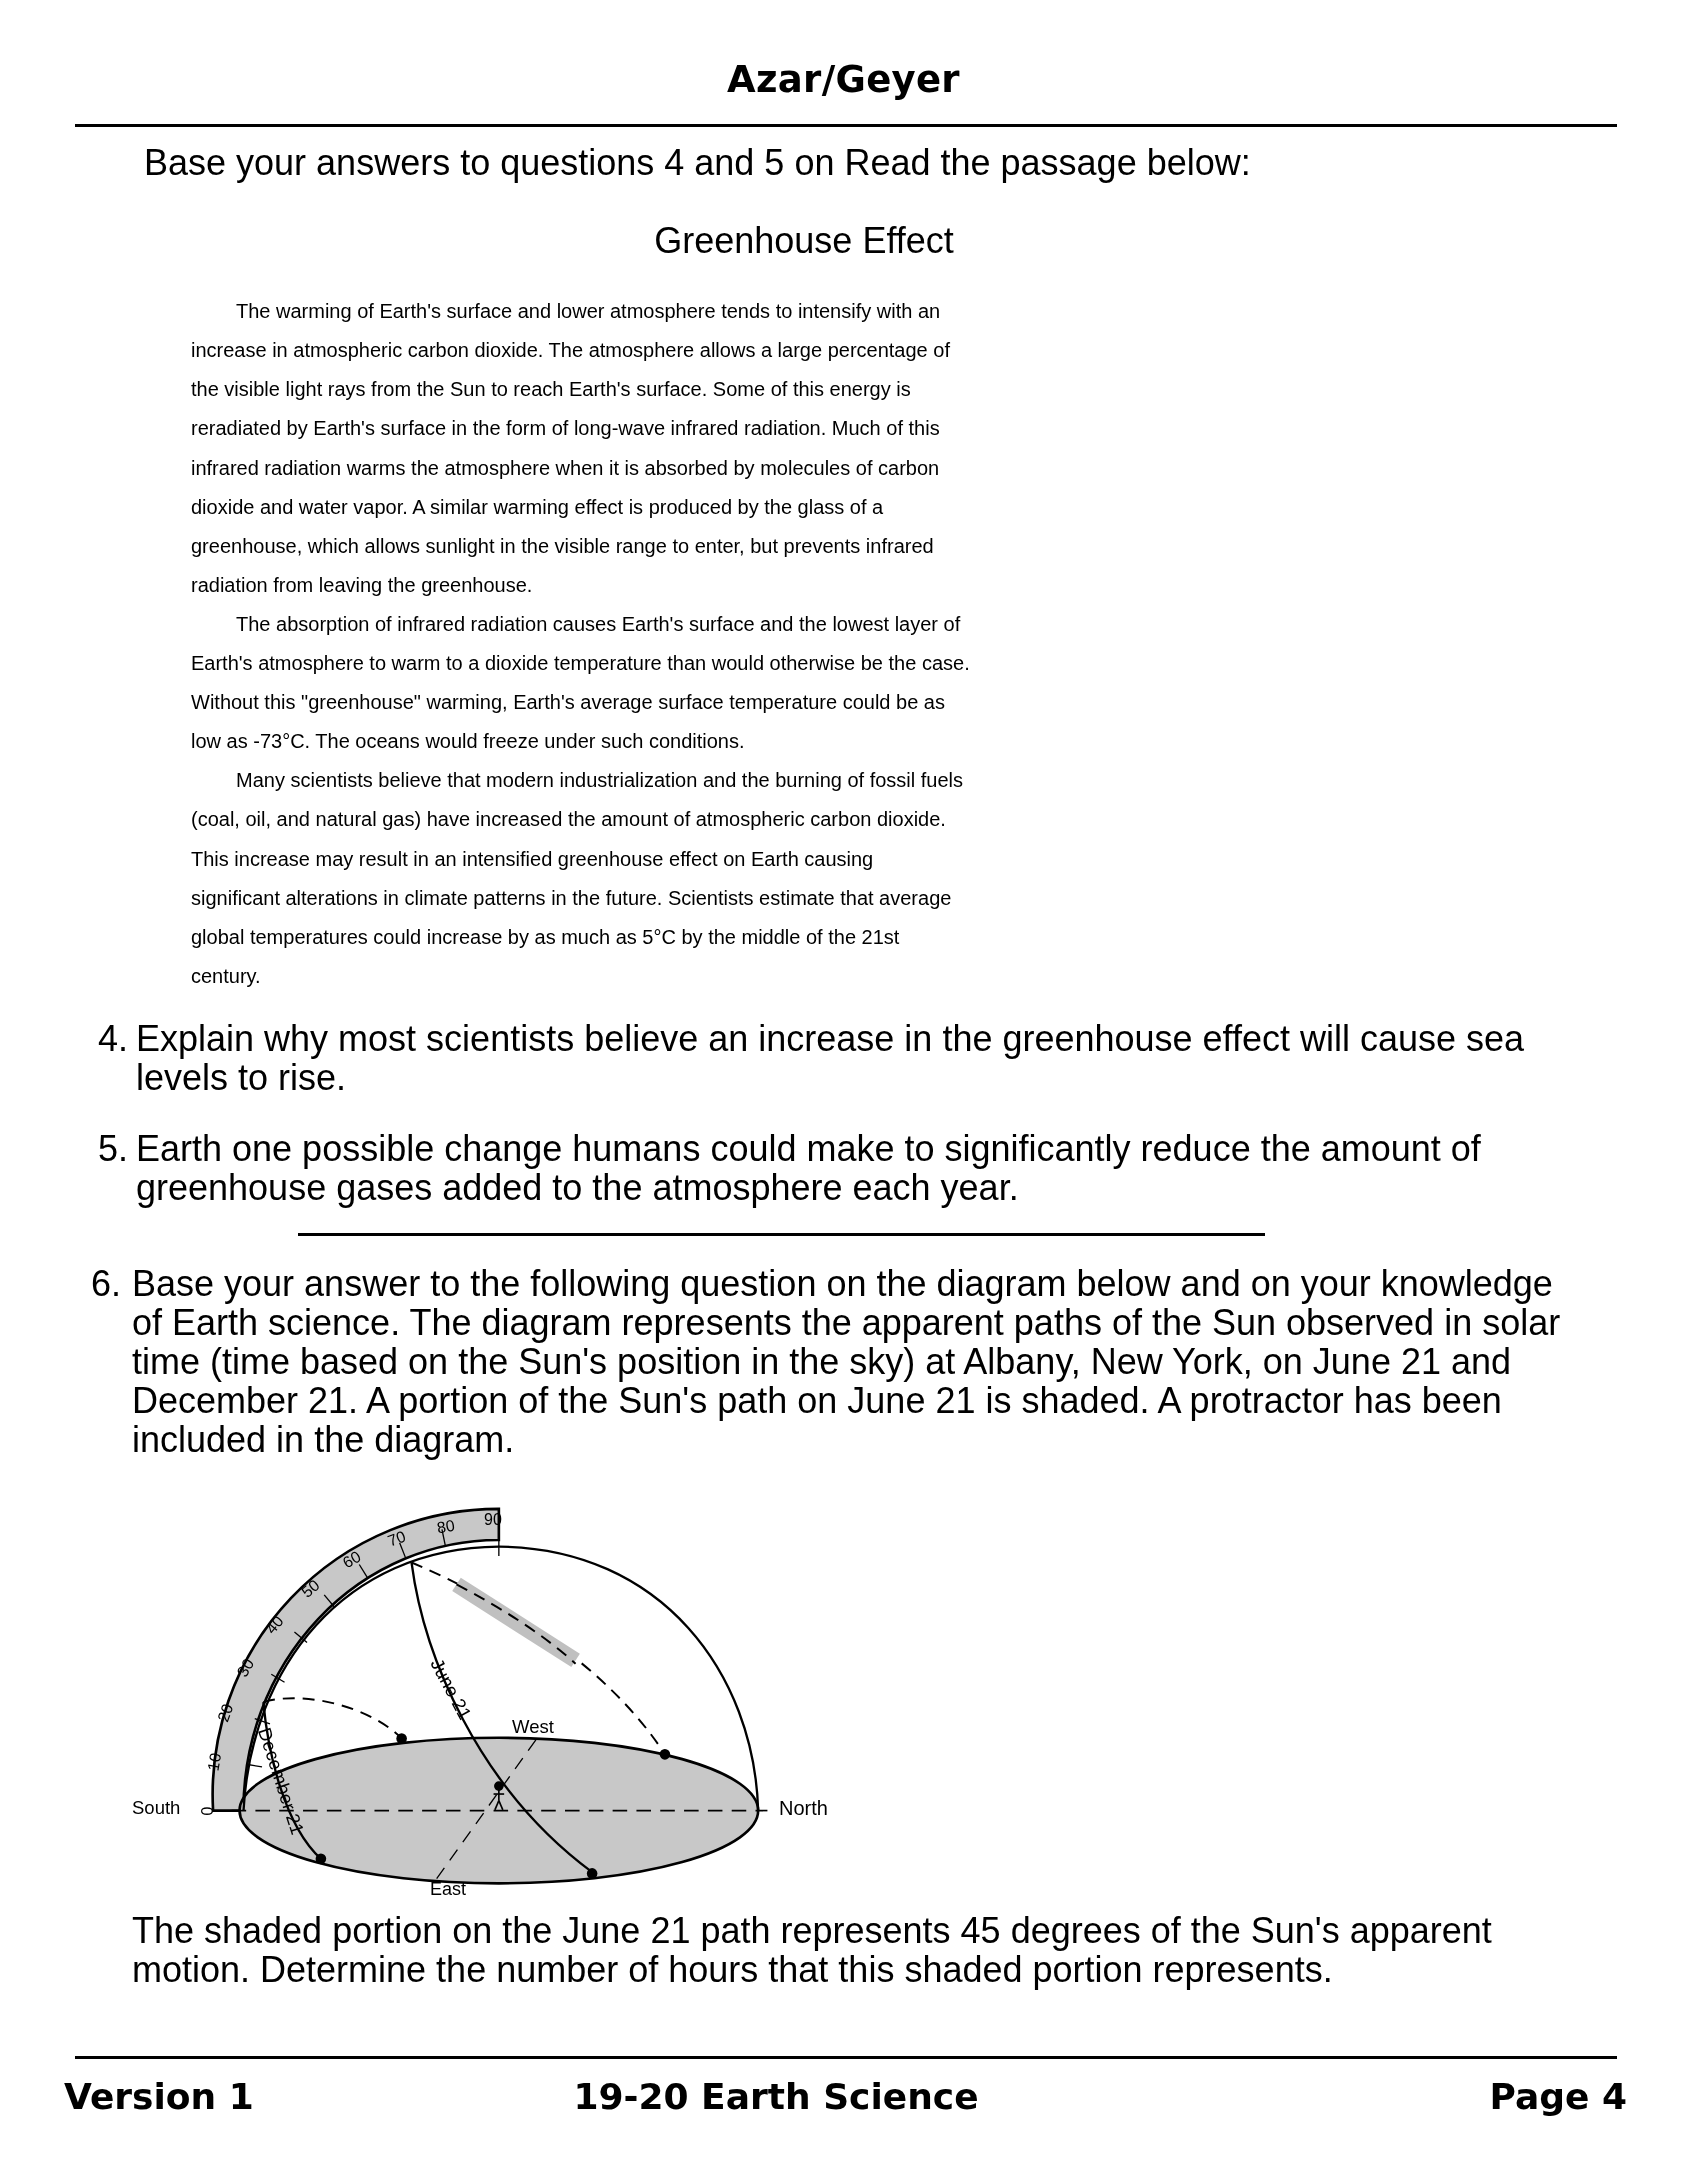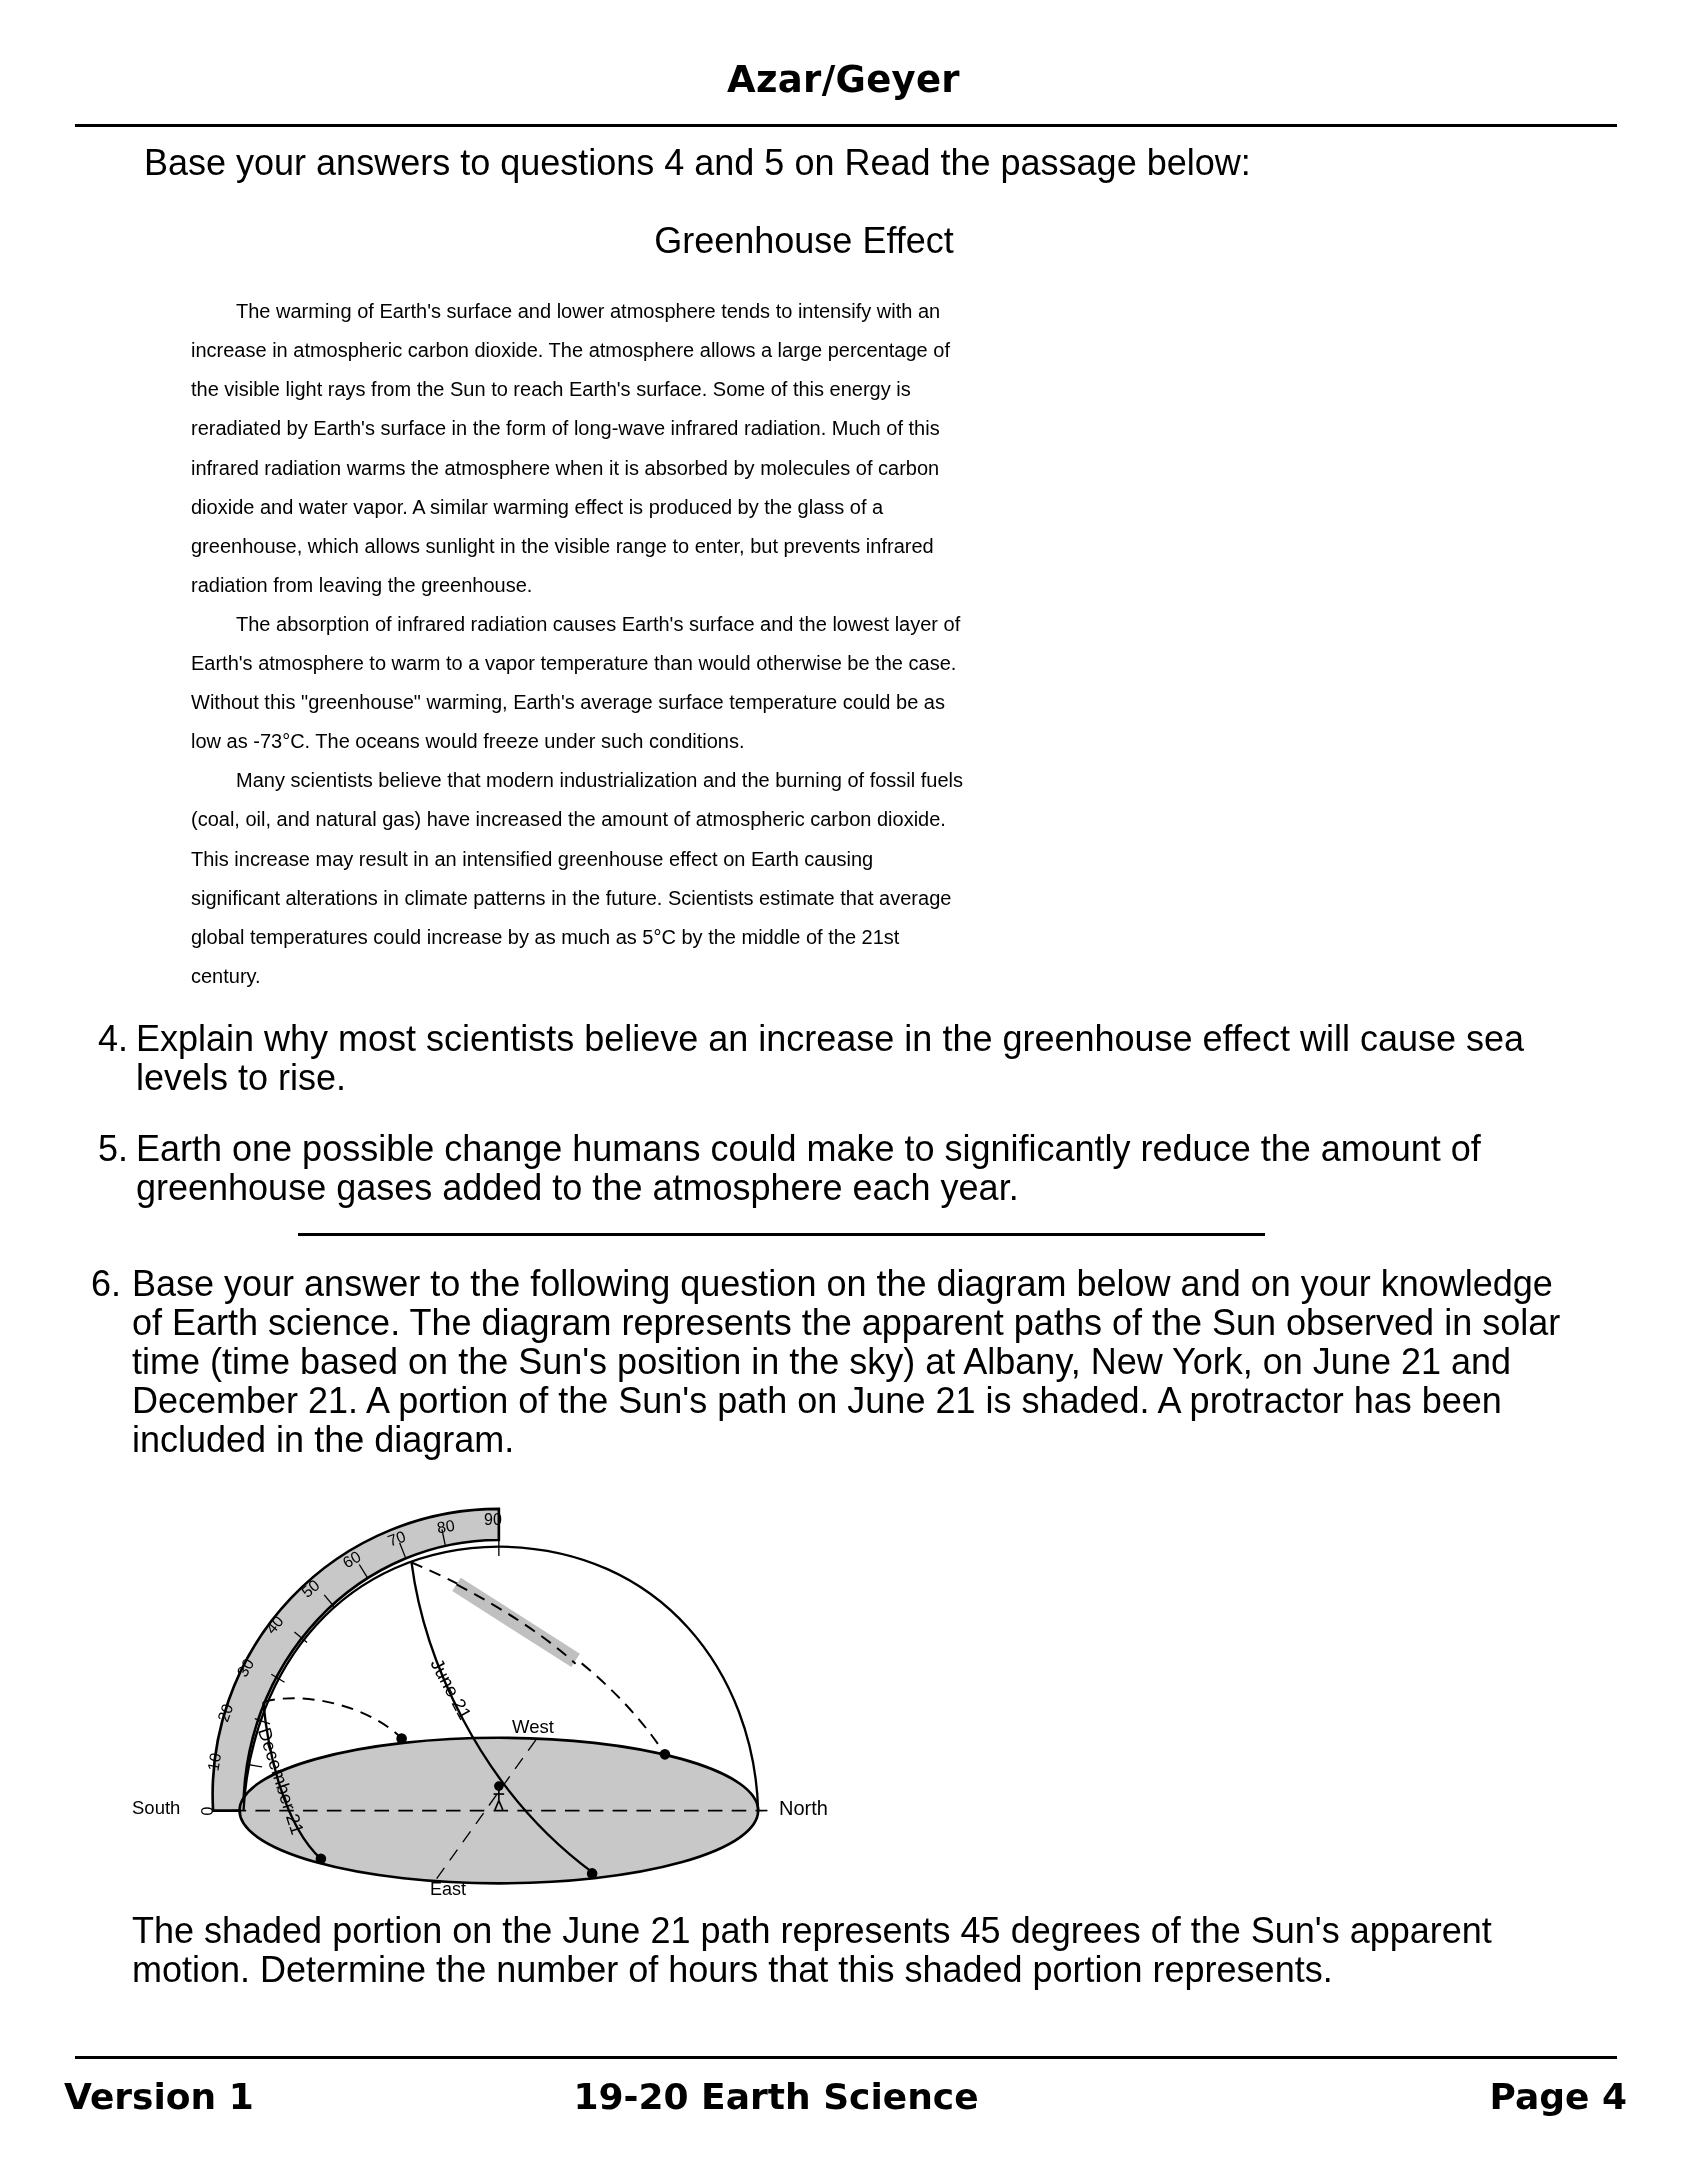--- a/index.html
+++ b/index.html
@@ -27,21 +27,21 @@
 <div>
   <div class="passage-line" style="top:300px; left:236px;">The warming of Earth's surface and lower atmosphere tends to intensify with an</div>
   <div class="passage-line" style="top:339px;">increase in atmospheric carbon dioxide. The atmosphere allows a large percentage of</div>
   <div class="passage-line" style="top:378px;">the visible light rays from the Sun to reach Earth's surface. Some of this energy is</div>
   <div class="passage-line" style="top:417px;">reradiated by Earth's surface in the form of long-wave infrared radiation. Much of this</div>
   <div class="passage-line" style="top:457px;">infrared radiation warms the atmosphere when it is absorbed by molecules of carbon</div>
   <div class="passage-line" style="top:496px;">dioxide and water vapor. A similar warming effect is produced by the glass of a</div>
   <div class="passage-line" style="top:535px;">greenhouse, which allows sunlight in the visible range to enter, but prevents infrared</div>
   <div class="passage-line" style="top:574px;">radiation from leaving the greenhouse.</div>
   <div class="passage-line" style="top:613px; left:236px;">The absorption of infrared radiation causes Earth's surface and the lowest layer of</div>
-  <div class="passage-line" style="top:652px;">Earth's atmosphere to warm to a vapor temperature than would otherwise be the case.</div>
+  <div class="passage-line" style="top:652px;">Earth's atmosphere to warm to a dioxide temperature than would otherwise be the case.</div>
   <div class="passage-line" style="top:691px;">Without this "greenhouse" warming, Earth's average surface temperature could be as</div>
   <div class="passage-line" style="top:730px;">low as -73°C. The oceans would freeze under such conditions.</div>
   <div class="passage-line" style="top:769px; left:236px;">Many scientists believe that modern industrialization and the burning of fossil fuels</div>
   <div class="passage-line" style="top:808px;">(coal, oil, and natural gas) have increased the amount of atmospheric carbon dioxide.</div>
   <div class="passage-line" style="top:848px;">This increase may result in an intensified greenhouse effect on Earth causing</div>
   <div class="passage-line" style="top:887px;">significant alterations in climate patterns in the future. Scientists estimate that average</div>
   <div class="passage-line" style="top:926px;">global temperatures could increase by as much as 5°C by the middle of the 21st</div>
   <div class="passage-line" style="top:965px;">century.</div>
 </div>
 

